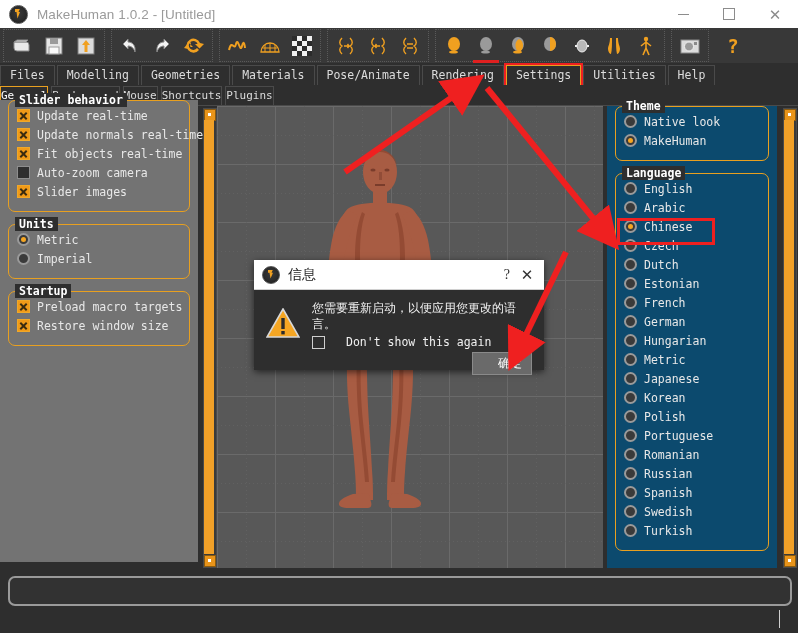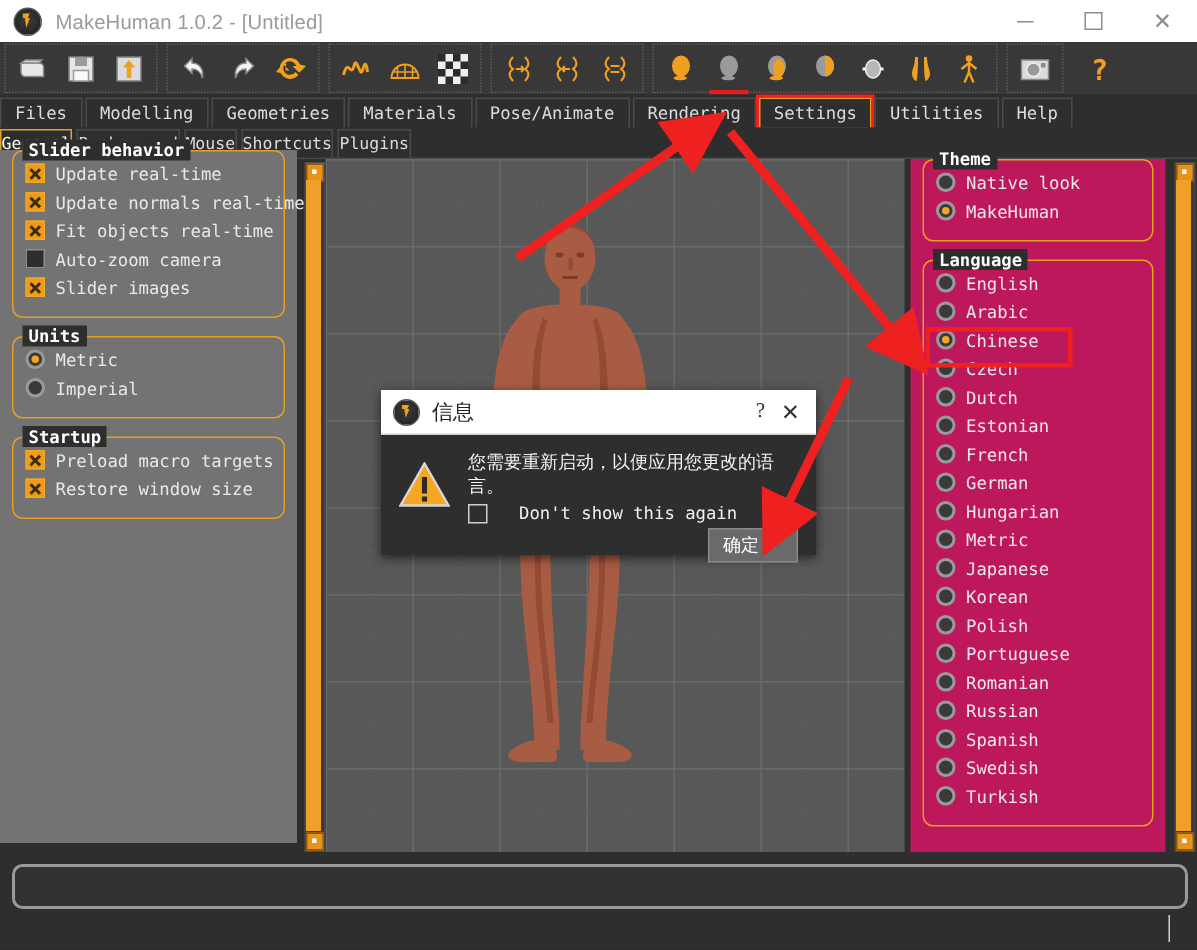--- a/index.html
+++ b/index.html
@@ -81,21 +81,21 @@
   }
   .stab{
     height:18px;line-height:18px;padding:0 0;margin-right:3px;
     font-size:11px;color:#dcdcdc;background:#2e2e2e;
     border:1px solid #4a4a4a;border-bottom:none;white-space:nowrap;margin-top:45px;
   }
   .stab.active{border-color:#e8a020;color:#ffffff;}
 
   
   .leftpanel{position:absolute;left:0;top:100px;width:198px;height:462px;background:#737373;}
-  .rightpanel{position:absolute;left:607px;top:106px;width:170px;height:462px;background:#be185d;}
+  .rightpanel{position:absolute;left:607px;top:106px;width:170px;height:462px;background:#0c4a6e;}
   .viewport{
     position:absolute;left:217px;top:106px;width:386px;height:462px;
     background:#585858;overflow:hidden;
   }
   .grid{position:absolute;inset:0;}
 
   
   .gbox{position:relative;border:1px solid #e8a020;border-radius:7px;margin:0 8px 12px 8px;padding:7px 6px 7px 6px;}
   .gbox > .glabel{
     position:absolute;top:-8px;left:6px;background:#2e2e2e;padding:0 4px;
@@ -161,21 +161,21 @@
   .dlg-msg{
     margin-left:48px;font-family:"DejaVu Sans","Liberation Sans",sans-serif;
     font-size:12px;color:#f2f2f2;line-height:16px;
   }
   .dlg-check{margin-left:48px;display:flex;align-items:center;margin-top:3px;}
   .dlg-check .box{width:11px;height:11px;border:1px solid #cfcfcf;background:#2e2e2e;flex:none;}
   .dlg-check .t{margin-left:21px;font-size:11.5px;color:#f0f0f0;}
   .dlg-ok{
     position:absolute;right:12px;bottom:6px;min-width:40px;padding:2px 9px;
     background:#6a6a6a;border:1px solid #8a8a8a;color:#ffffff;
-    font-family:Liberation Mono, monospace;font-size:12px;text-align:left;
+    font-family:Liberation Mono, monospace;font-size:12px;text-align:right;
   }
 
   
   .progress{
     position:absolute;left:8px;top:576px;width:780px;height:26px;
     border:2px solid #9a9a9a;border-radius:7px;background:#323232;
   }
   .statusline{
     position:absolute;right:18px;top:610px;width:1px;height:18px;background:#cfcfcf;
   }

